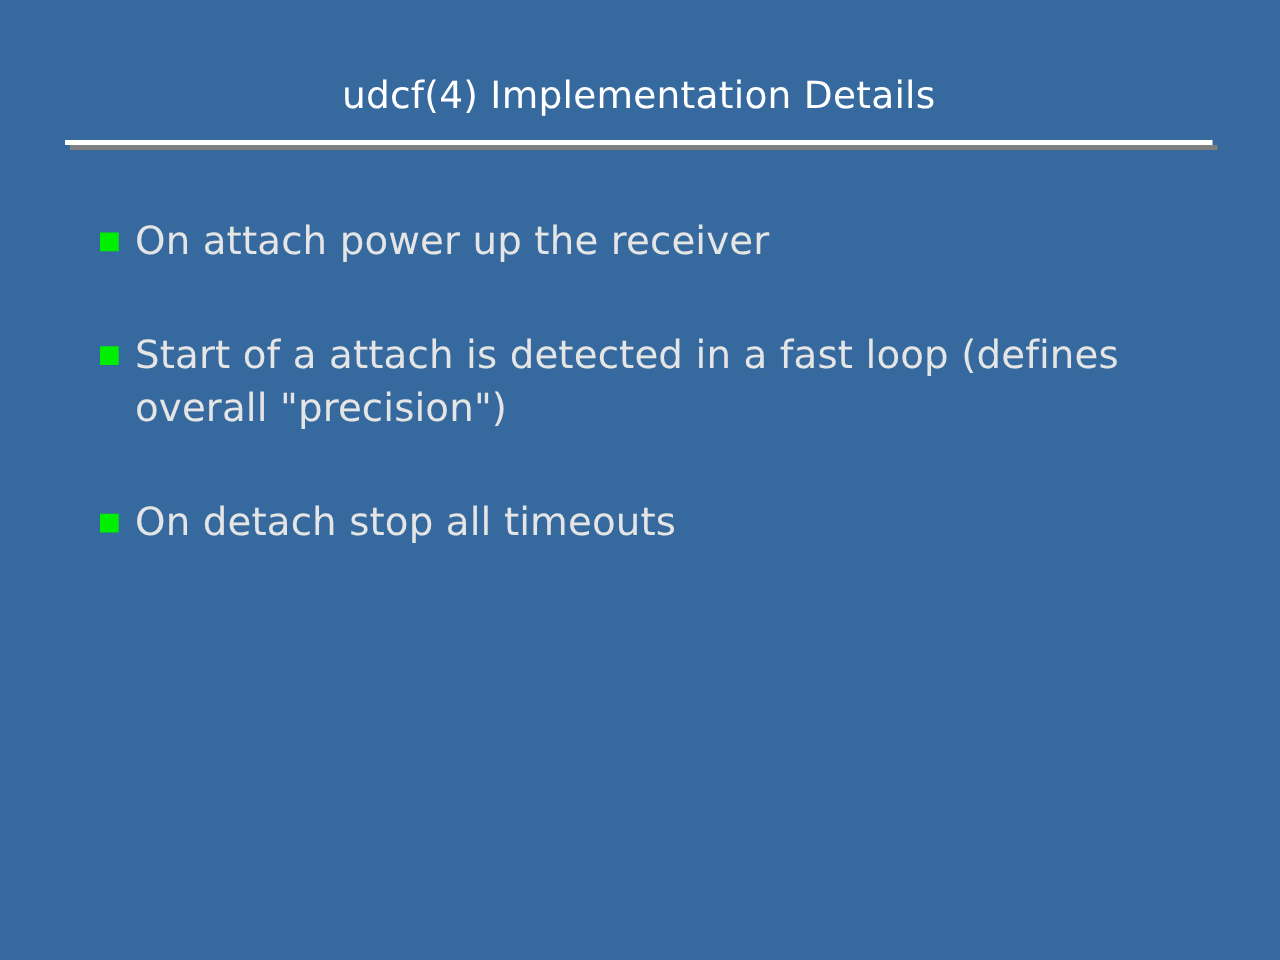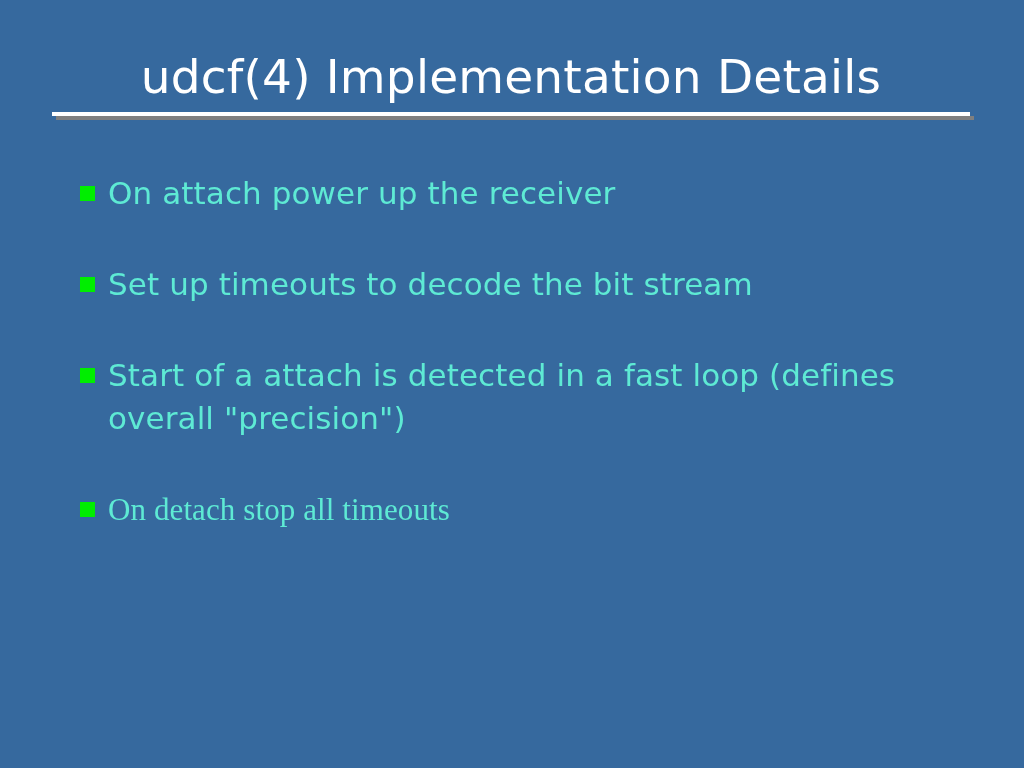--- a/index.html
+++ b/index.html
@@ -34,21 +34,21 @@
   }
 
   #slide-title {
     position: absolute;
     left: 52px;
     top: 52px;
     width: 918px;
     text-align: center;
     color: #ffffff;
     font-family: "DejaVu Sans", sans-serif;
-    font-size: 47px;
+    font-size: 30px;
     font-weight: 400;
     line-height: 50px;
     letter-spacing: 0.2px;
     white-space: nowrap;
   }
 
   
 
   #title-divider {
     position: absolute;
@@ -82,31 +82,30 @@
     position: absolute;
     left: 80px;
     top: 172px;
     width: 880px;
   }
 
   .bullet-item {
     position: relative;
     padding-left: 28px;
     margin-bottom: 48px;
-    color: #5eead4;
+    color: #e5e5e5;
     font-family: "DejaVu Sans", sans-serif;
     font-size: 31px;
     font-weight: 400;
     line-height: 43px;
     letter-spacing: 0.1px;
   }
 
   .bullet-item:last-child {
     margin-bottom: 0;
-    font-family: Liberation Serif, serif;
   }
 
   .bullet-marker {
     position: absolute;
     left: 0;
     top: 14px;
     width: 15px;
     height: 15px;
     background: #00ee00;
   }
@@ -129,24 +128,20 @@
     </div>
   </div>
 
   <div id="bullet-list">
 
     <div class="bullet-item">
       <span class="bullet-marker"></span>
       <span class="bullet-text">On attach power up the receiver</span>
     </div>
 
-    <div class="bullet-item">
-      <span class="bullet-marker"></span>
-      <span class="bullet-text">Set up timeouts to decode the bit stream</span>
-    </div>
 
     <div class="bullet-item">
       <span class="bullet-marker"></span>
       <span class="bullet-text">Start of a attach is detected in a fast loop (defines overall "precision")</span>
     </div>
 
     <div class="bullet-item">
       <span class="bullet-marker"></span>
       <span class="bullet-text">On detach stop all timeouts</span>
     </div>

